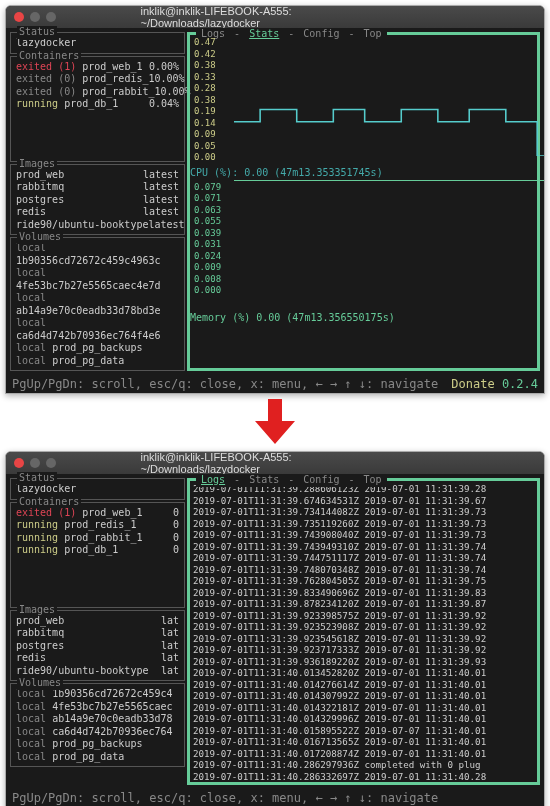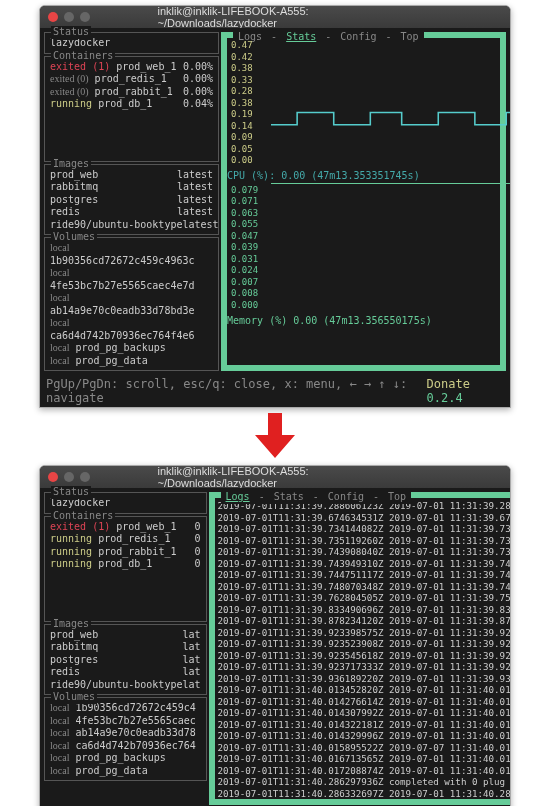--- a/index.html
+++ b/index.html
@@ -3,21 +3,21 @@
 <meta charset="utf-8">
 <style>
   * { box-sizing: border-box; margin: 0; padding: 0; }
   body {
     background: #fff;
     font-family: "DejaVu Sans Mono", "Consolas", monospace;
     font-size: 10px;
     width: 550px;
   }
   .window {
-    width: 472px;
+    width: 540px;
     margin: 5px auto;
     border: 1px solid #aaa;
     border-radius: 6px 6px 0 0;
     overflow: hidden;
     background: #1a1a1a;
     box-shadow: 0 2px 6px rgba(0,0,0,0.3);
   }
   .titlebar {
     height: 22px;
     background: linear-gradient(#4a4a4a, #3a3a3a);
@@ -57,21 +57,21 @@
   }
   .panel-label {
     position: absolute;
     top: -7px; left: 6px;
     background: #1a1a1a;
     padding: 0 2px;
     color: #888;
     font-size: 10px;
   }
   .row { display: flex; justify-content: space-between; white-space: nowrap; }
-  .muted { color: #888; font-family: Liberation Serif, serif; }
+  .muted { color: #888; }
   .red { color: #d45; }
   .yellow { color: #cc8; }
   .green { color: #6c9; }
 
   .tabs { position:absolute; top:-7px; left:6px; background:#1a1a1a; padding:0 2px; color:#888;}
   .tabs span { padding: 0 3px; }
   .tabs .active { color: #6c9; text-decoration: underline;}
 
   .chart-area { position: relative; height: 130px; padding: 2px 4px;}
   .y-ticks { font-size: 9px; color: #cc8; line-height: 11.5px; }
@@ -84,21 +84,21 @@
   .footer { font-size:12px; color:#888; padding:2px 6px; display:flex; justify-content:space-between;}
   .footer .donate{ color:#cc8;text-align:center;}
   .version{color:#6c9;}
 
   .arrow-wrap { text-align:center; }
   .arrow-svg { width:50px; height:45px;}
 
   .logs { font-size: 9.2px; line-height:1.25; color:#ccc; padding:2px 3px 0 3px; white-space:nowrap; overflow:hidden;}
   .log-line { display:block; }
 
-  .right-panel { border:6px solid #0ea5e9; height: 100%; position:relative;}
+  .right-panel { border:3px solid #0ea5e9; height: 100%; position:relative;}
   .right-panel.active { border-color:#6c9;}
 </style>
 </head>
 <body>
 
 <div class="window">
   <div class="titlebar">
     <div class="dots">
       <div class="dot red"></div>
       <div class="dot yellow"></div>
@@ -187,25 +187,24 @@
           </svg>
         </div>
         <div class="chart-caption">CPU (%): 0.00 (47m13.353351745s)</div>
 
         <div class="chart-area chart2">
           <div class="y-ticks" id="mem-ticks">
               <div>0.079</div>
               <div>0.071</div>
               <div>0.063</div>
               <div>0.055</div>
-              <div>0.047</div>
               <div>0.039</div>
               <div>0.031</div>
               <div>0.024</div>
-              <div>0.007</div>
+              <div>0.009</div>
               <div>0.008</div>
               <div>0.000</div>
             </div>
           <svg class="chart-svg" viewBox="0 0 300 110" preserveAspectRatio="none">
             <polyline id="mem-line" fill="none" stroke="#6c9" stroke-width="1.5" points="0,0 280,0 280,110 300,110"></polyline>
           </svg>
         </div>
         <div class="chart-caption" style="color:#6c9">Memory (%)  0.00 (47m13.356550175s)</div>
       </div>
     </div>

